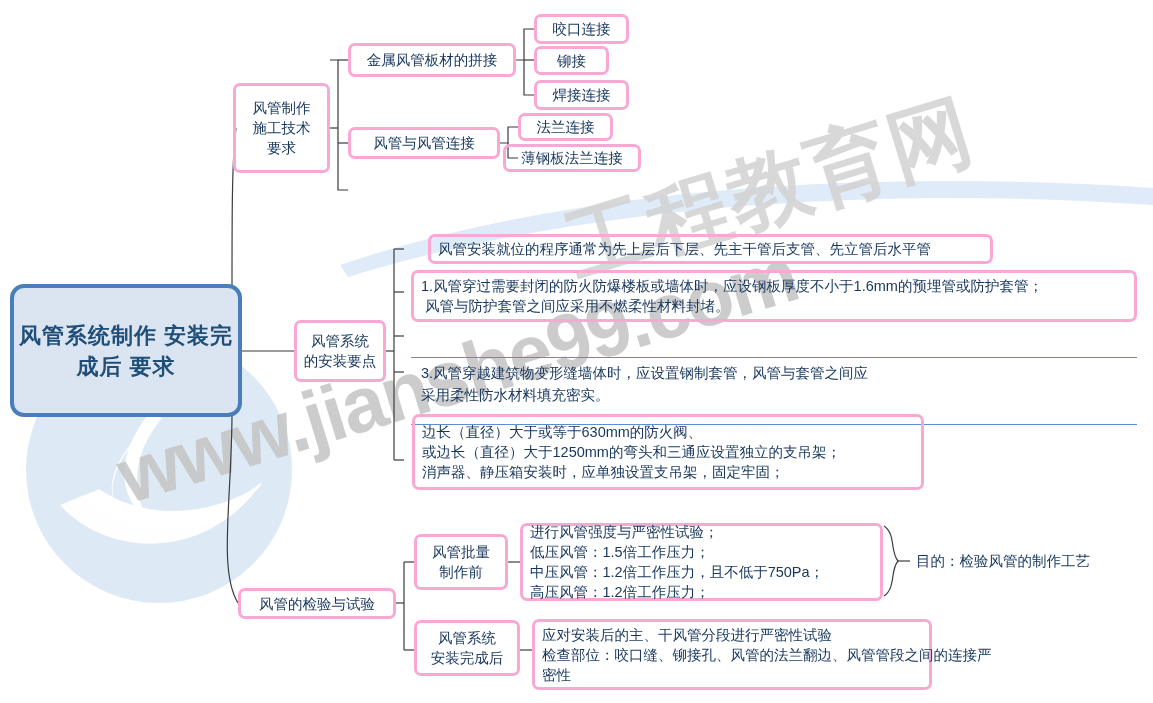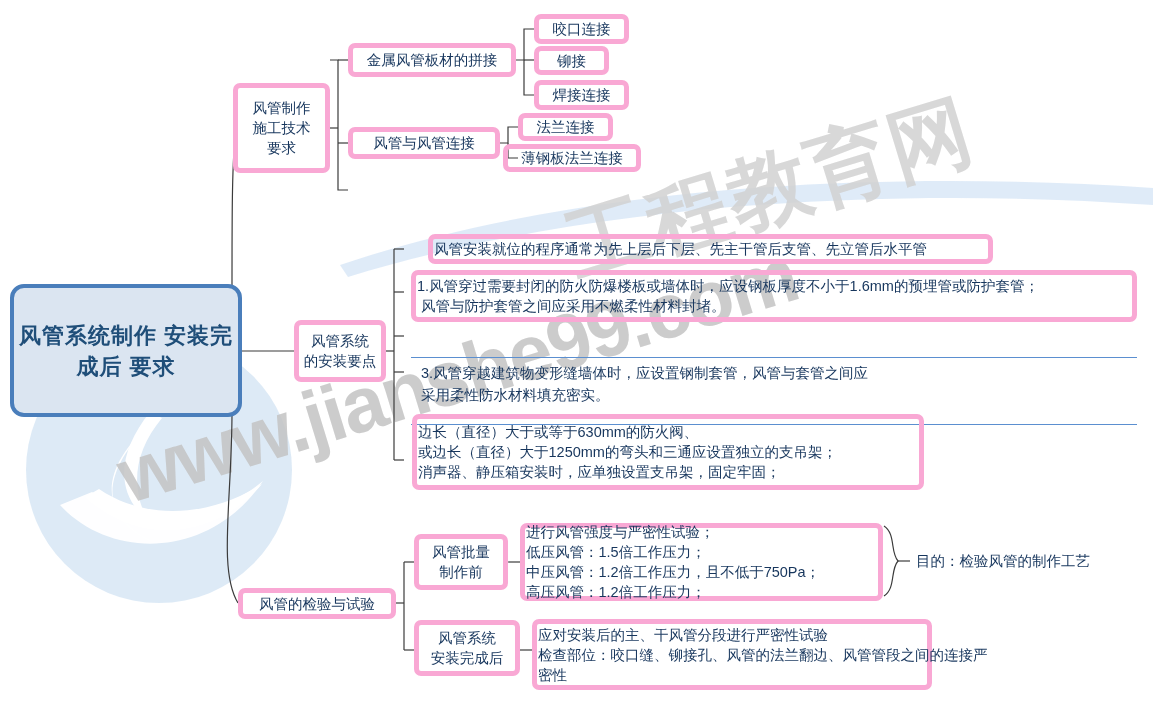--- a/index.html
+++ b/index.html
@@ -34,27 +34,27 @@
     font-size:82px;
     transform:rotate(-17deg);
     letter-spacing:2px;
     color:#d2d2d2;
   }
 
   
   .nodebox{
     position:absolute;
     box-sizing:border-box;
-    border:5px solid #f9a8d4;
+    border:3px solid #f9a8d4;
     border-radius:7px;
     background:transparent;
     color:#17365d;
     font-size:14.5px;
     line-height:20px;
-    padding:3px 1px;
+    padding:3px 7px;
     white-space:pre;
   }
   .nodebox.center{display:flex;align-items:center;justify-content:center;text-align:center;}
   .nodebox.left{display:flex;align-items:center;justify-content:flex-start;text-align:left;}
 
   
   #root-node{
     position:absolute;
     left:10px;top:284px;width:232px;height:133px;
     box-sizing:border-box;

